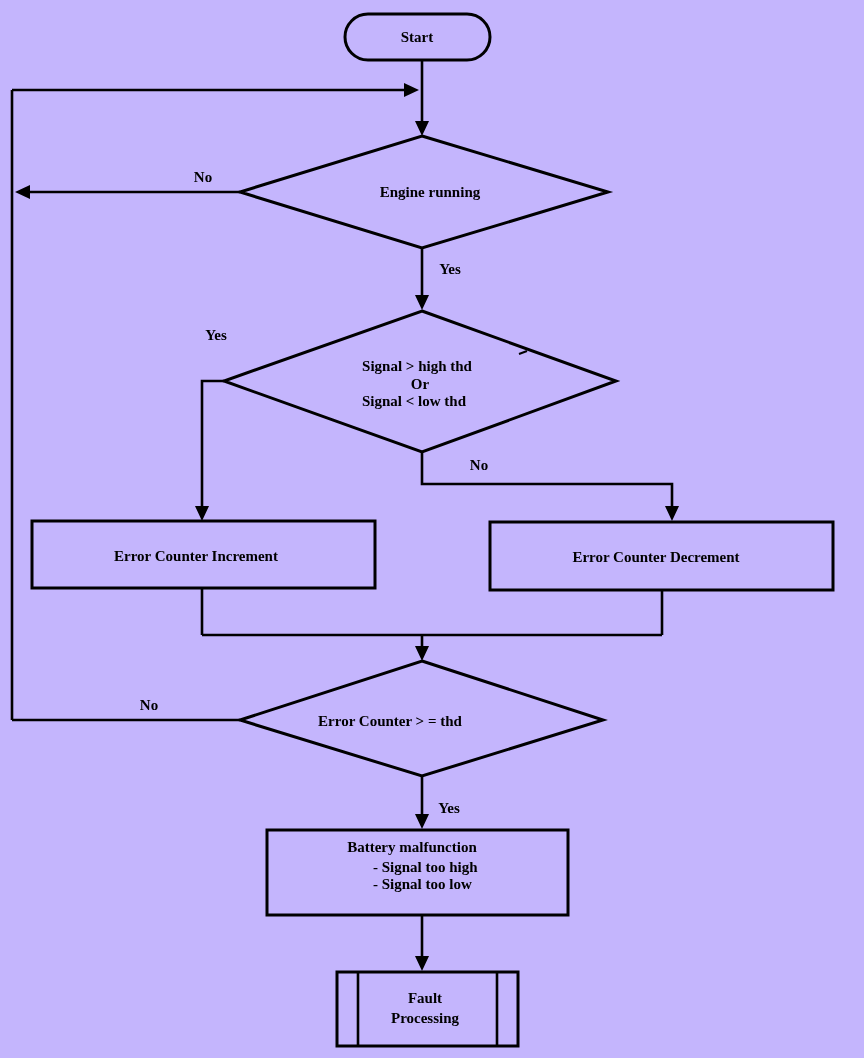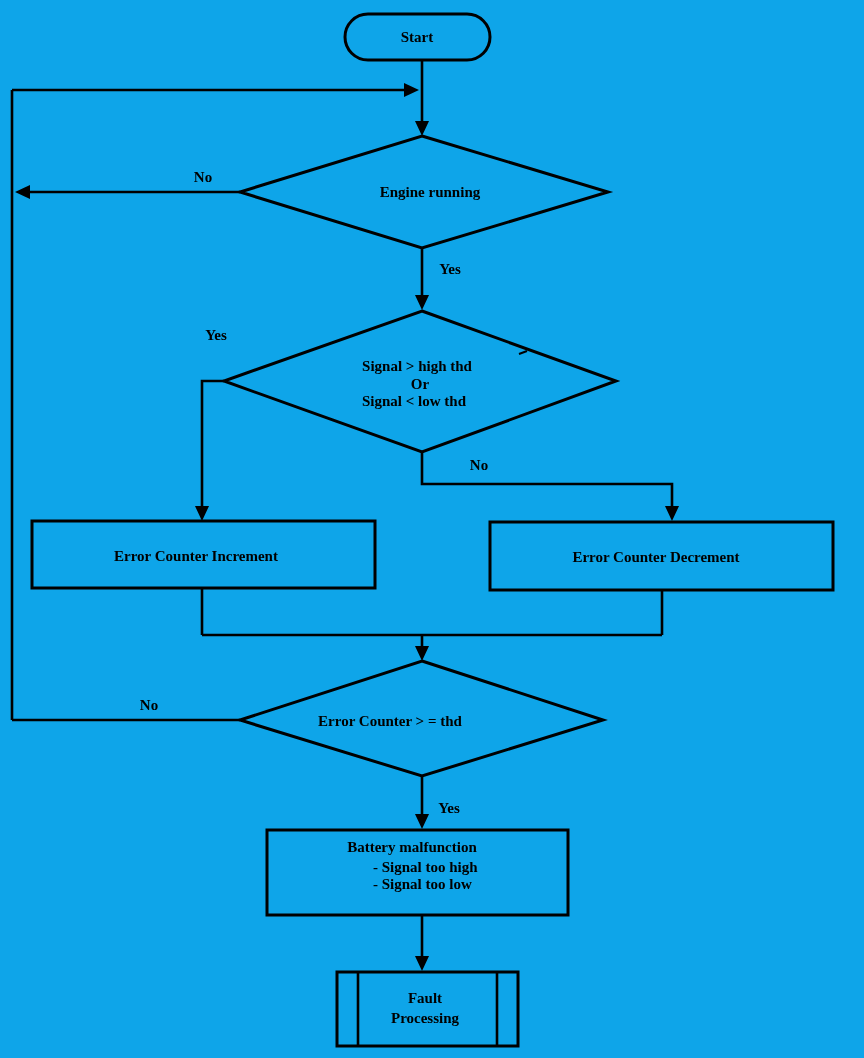--- a/index.html
+++ b/index.html
@@ -4,21 +4,21 @@
 <style>
   html, body {
     margin: 0;
     padding: 0;
     background: #ffffff;
   }
   .page {
     position: relative;
     width: 864px;
     height: 1058px;
-    background: #0ea5e9;
+    background: #c4b5fd;
     overflow: hidden;
     text-align: right;
   }
   svg.flowchart {
     display: block;
     width: 864px;
     height: 1058px;
   }
   .shape {
     fill: none;

